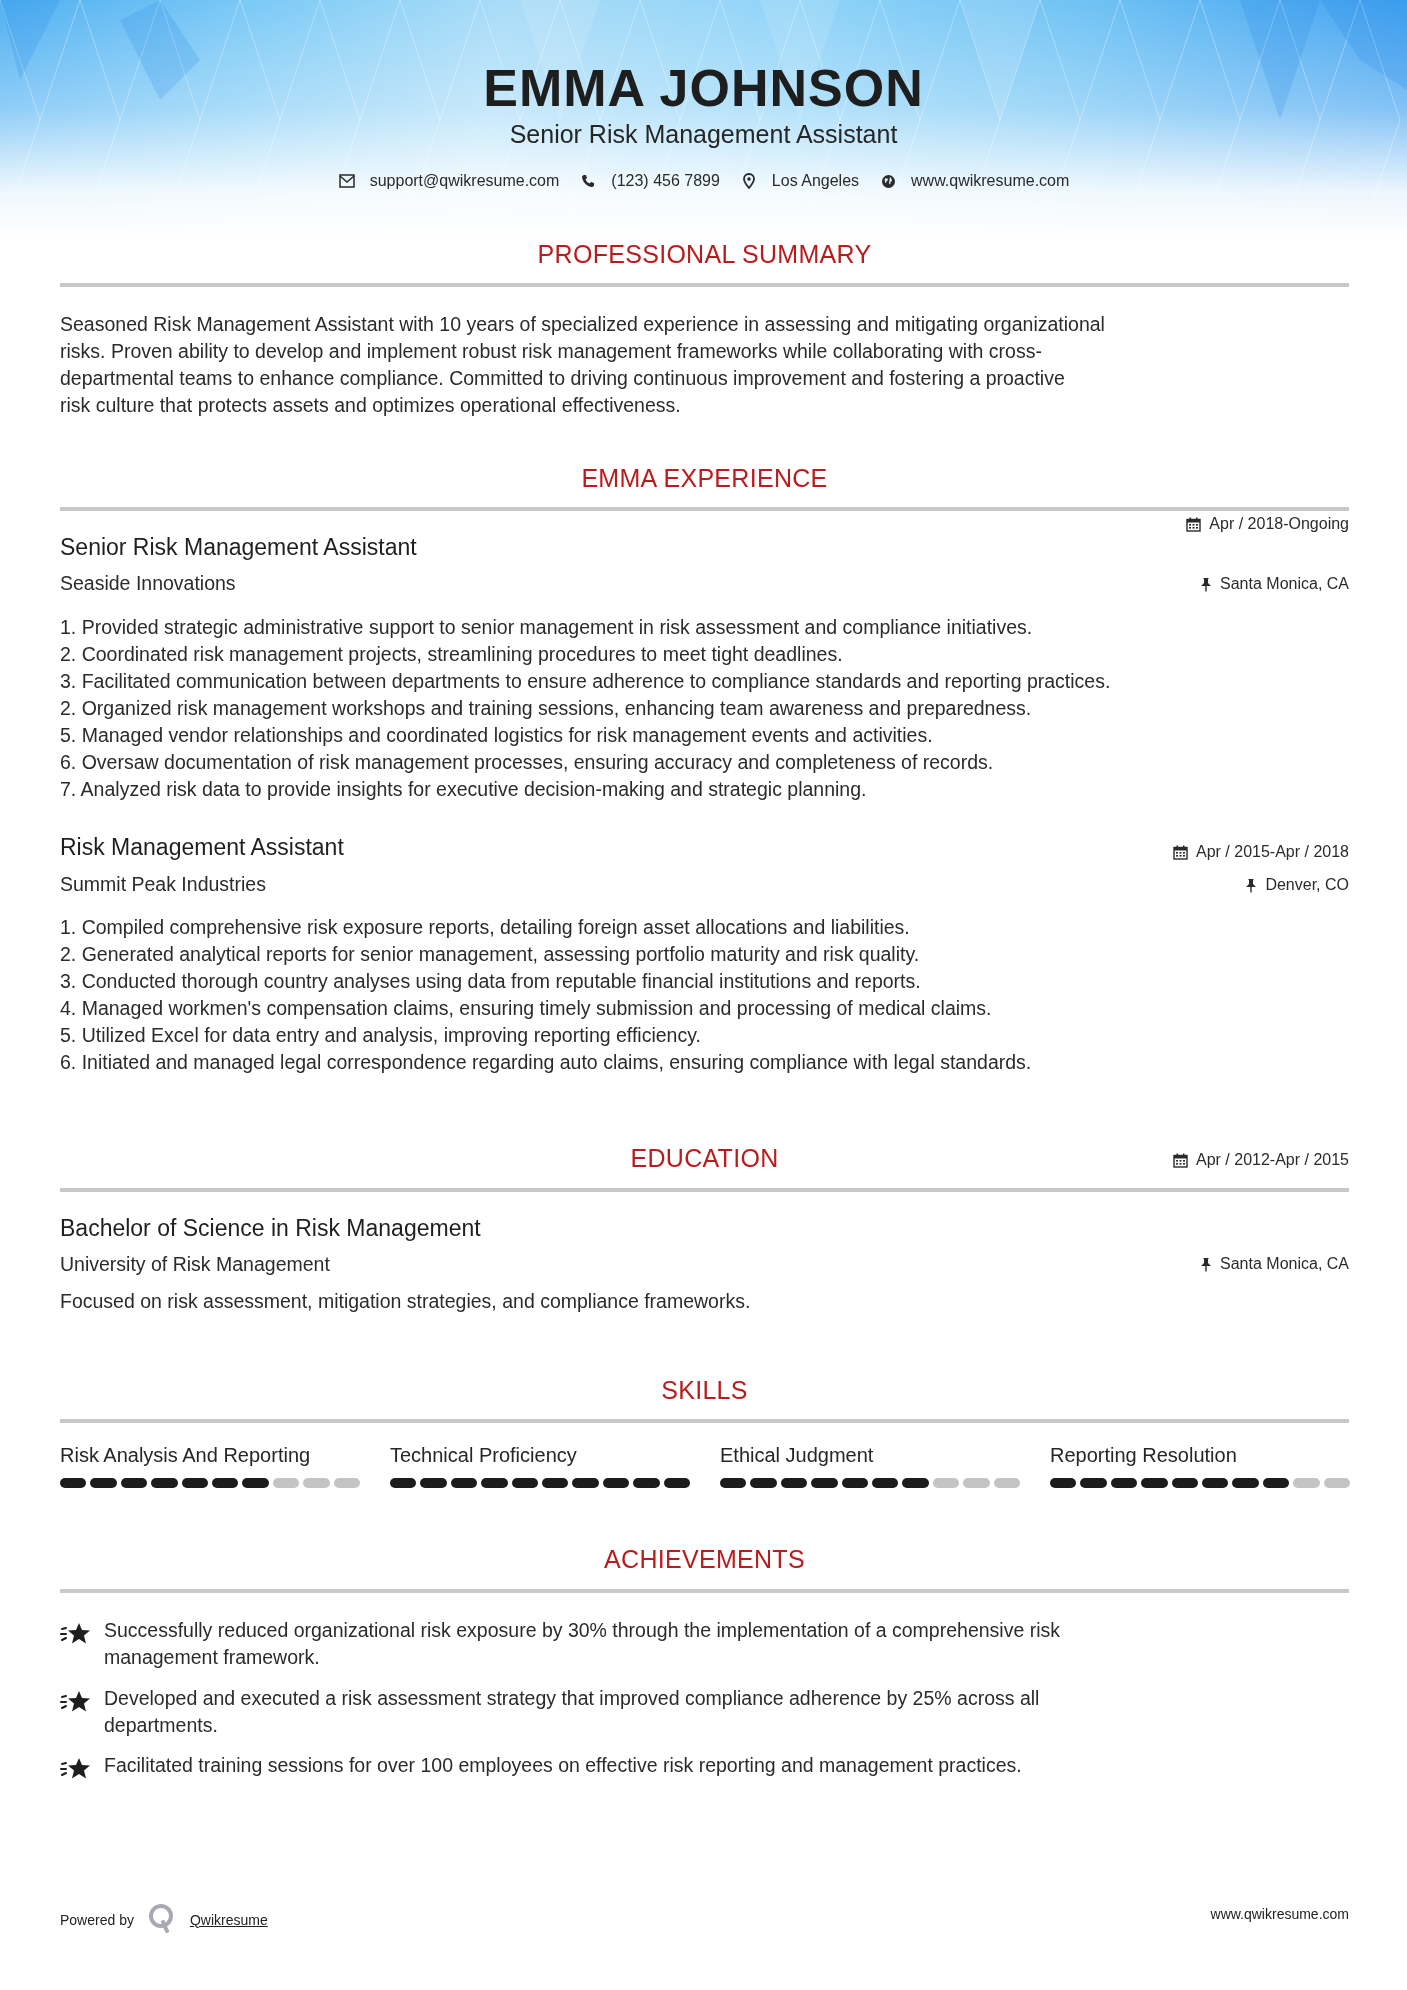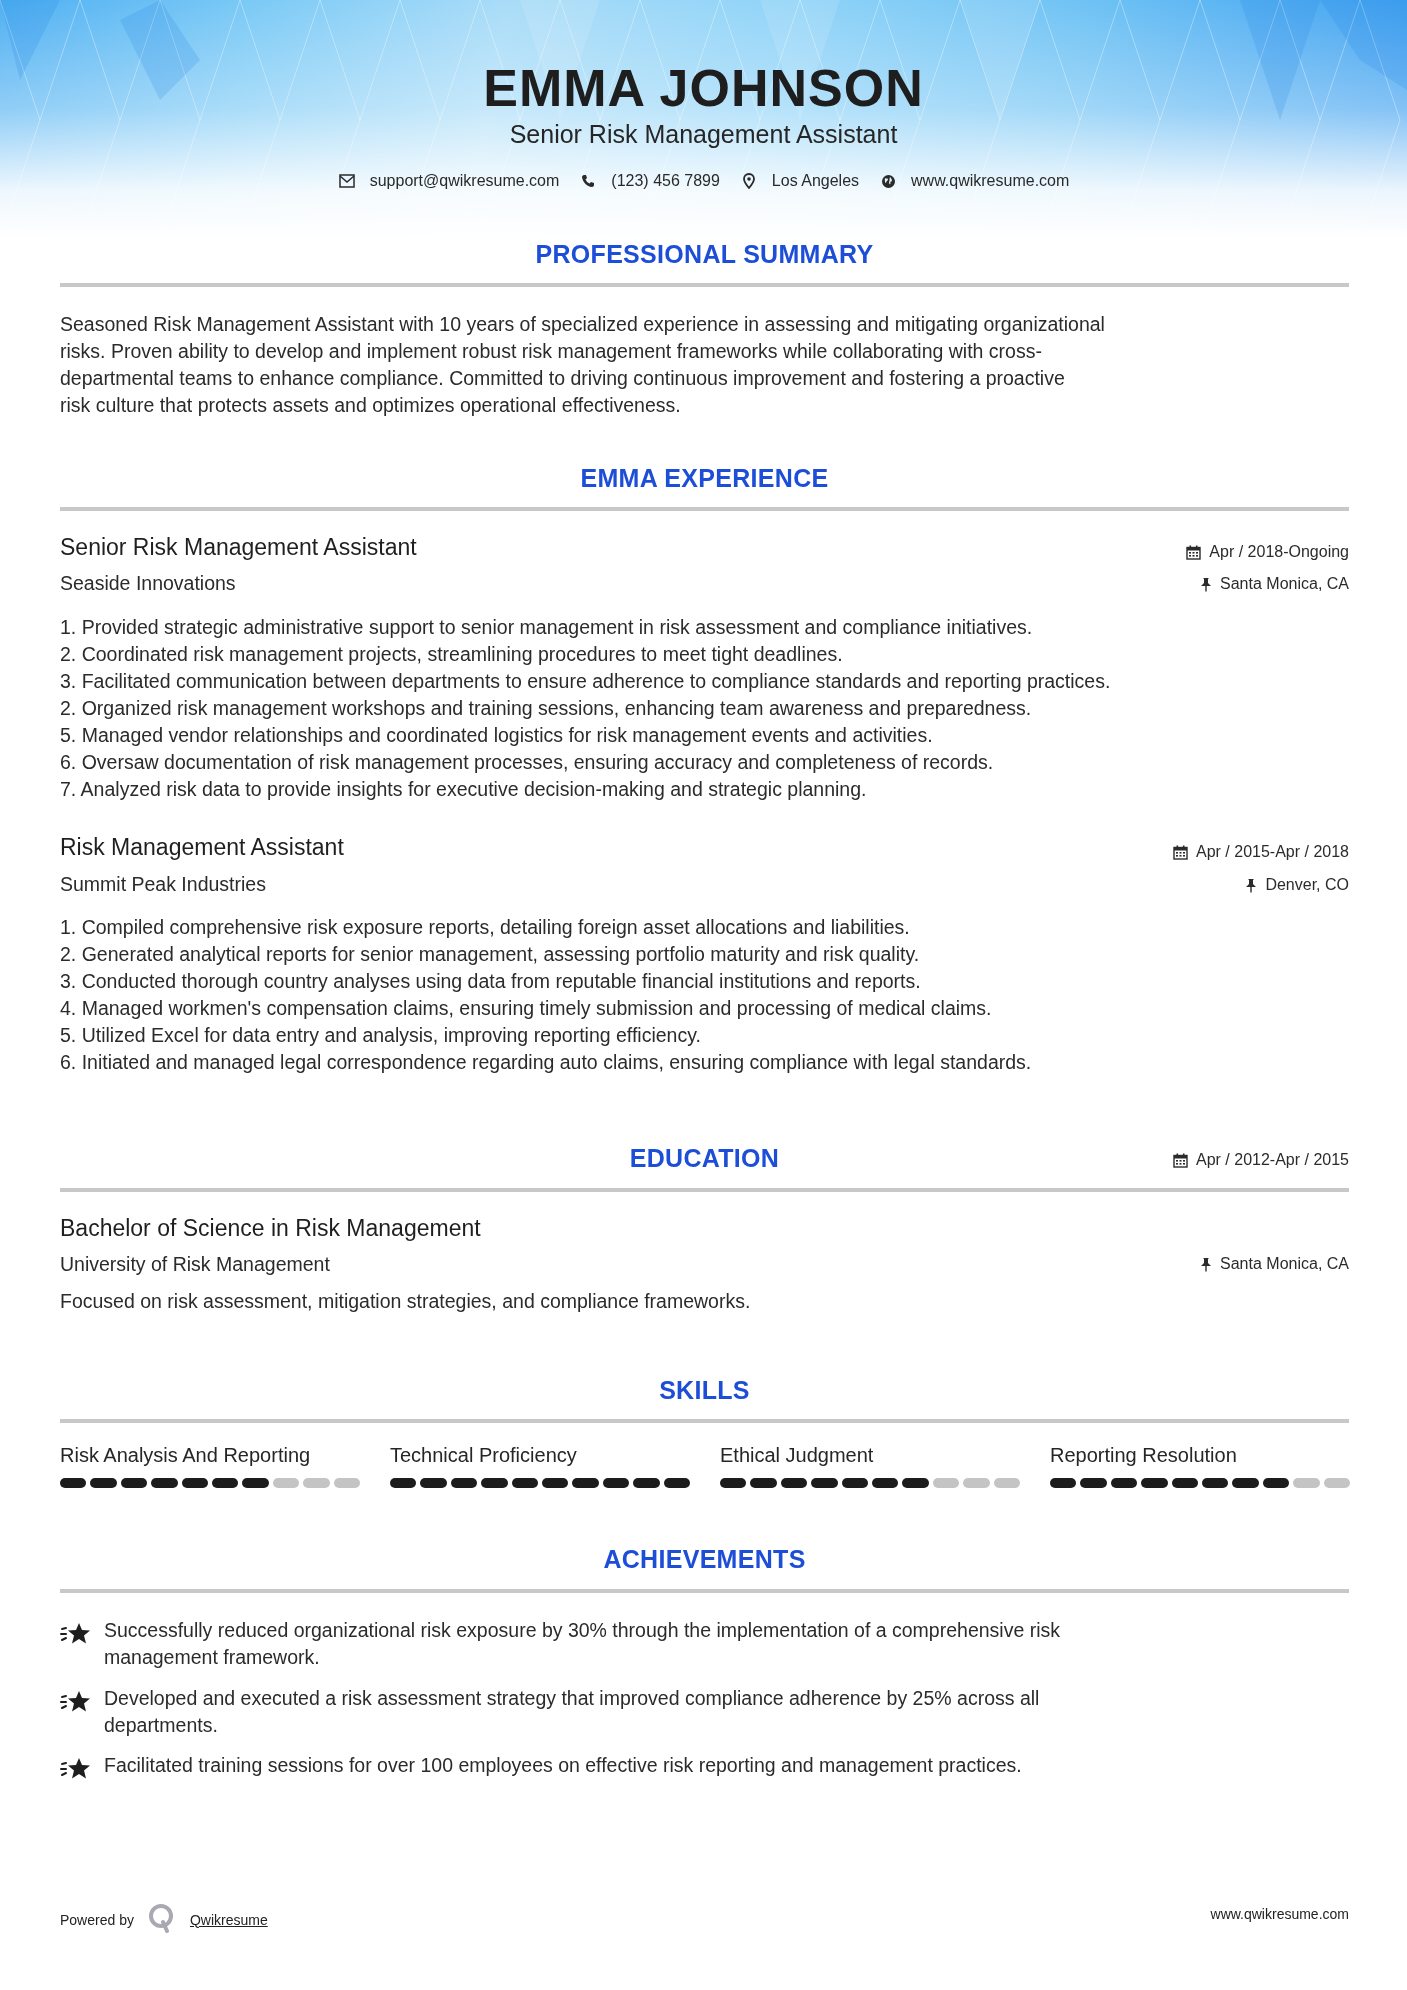--- a/index.html
+++ b/index.html
@@ -28,21 +28,21 @@
   .contacts {
     position: absolute; top: 172px; left: 0; width: 1407px;
     display: flex; justify-content: center; align-items: center; gap: 0;
     font-size: 16px; color: #2a2a2a;
   }
   .contact { display: flex; align-items: center; margin: 0 10px; }
   .contact .ic { width: 18px; height: 18px; margin-right: 14px; display: inline-flex; align-items: center; justify-content: center; }
 
   .section-head {
     position: absolute; left: 60px; width: 1289px; text-align: center;
-    font-size: 25px; font-weight: bold; color: #1d4ed8; letter-spacing: 0.3px;
+    font-size: 25px; font-weight: normal; color: #b91c1c; letter-spacing: 0.3px;
   }
   .rule { position: absolute; left: 60px; width: 1289px; height: 4px; background: #c8c8c8; }
 
   .para { position: absolute; left: 60px; width: 1290px; font-size: 19.5px; line-height: 27px; color: #2b2b2b; }
 
   .job-title { position: absolute; left: 60px; font-size: 23px; color: #1f1f1f; }
   .company { position: absolute; left: 60px; font-size: 19.5px; color: #2b2b2b; }
   .meta { position: absolute; right: 58px; font-size: 16px; color: #2b2b2b; display: flex; align-items: center; }
   .meta .ic { margin-right: 8px; display: inline-flex; align-items: center; }
 
@@ -132,21 +132,21 @@
   <div>Seasoned Risk Management Assistant with 10 years of specialized experience in assessing and mitigating organizational</div>
   <div>risks. Proven ability to develop and implement robust risk management frameworks while collaborating with cross-</div>
   <div>departmental teams to enhance compliance. Committed to driving continuous improvement and fostering a proactive</div>
   <div>risk culture that protects assets and optimizes operational effectiveness.</div>
 </div>
 
 <div class="section-head" style="top:464px;">EMMA EXPERIENCE</div>
 <div class="rule" style="top:507px;"></div>
 
 <div class="job-title" style="top:534px;">Senior Risk Management Assistant</div>
-<div class="meta" style="top:543px;justify-content:space-between;">
+<div class="meta" style="top:515px;justify-content:space-between;">
   <span class="ic">
     <svg width="15" height="15" viewBox="0 0 15 15">
         <rect x="1" y="2.5" width="13" height="11.5" fill="none" stroke="#2b2b2b" stroke-width="1.4"></rect>
         <rect x="1" y="2.5" width="13" height="3" fill="#2b2b2b"></rect>
         <rect x="3.5" y="0.5" width="1.6" height="3" fill="#2b2b2b"></rect>
         <rect x="9.9" y="0.5" width="1.6" height="3" fill="#2b2b2b"></rect>
         <g fill="#2b2b2b">
           <rect x="3" y="7" width="2" height="1.6"></rect>
           <rect x="6.5" y="7" width="2" height="1.6"></rect>
           <rect x="10" y="7" width="2" height="1.6"></rect>

